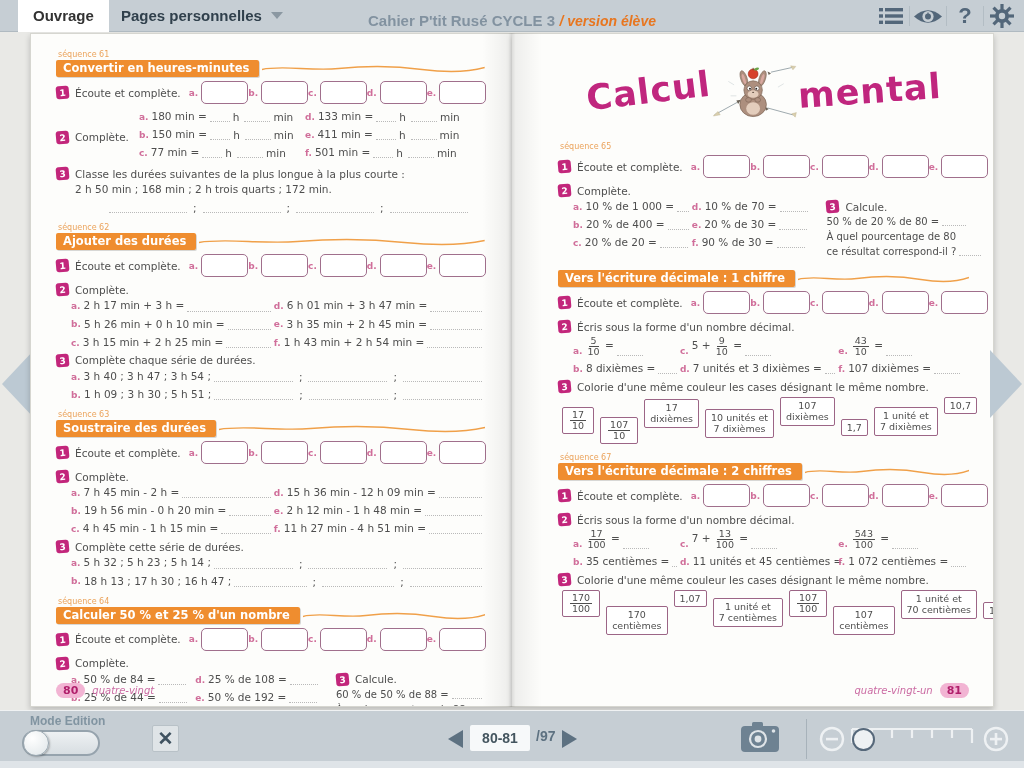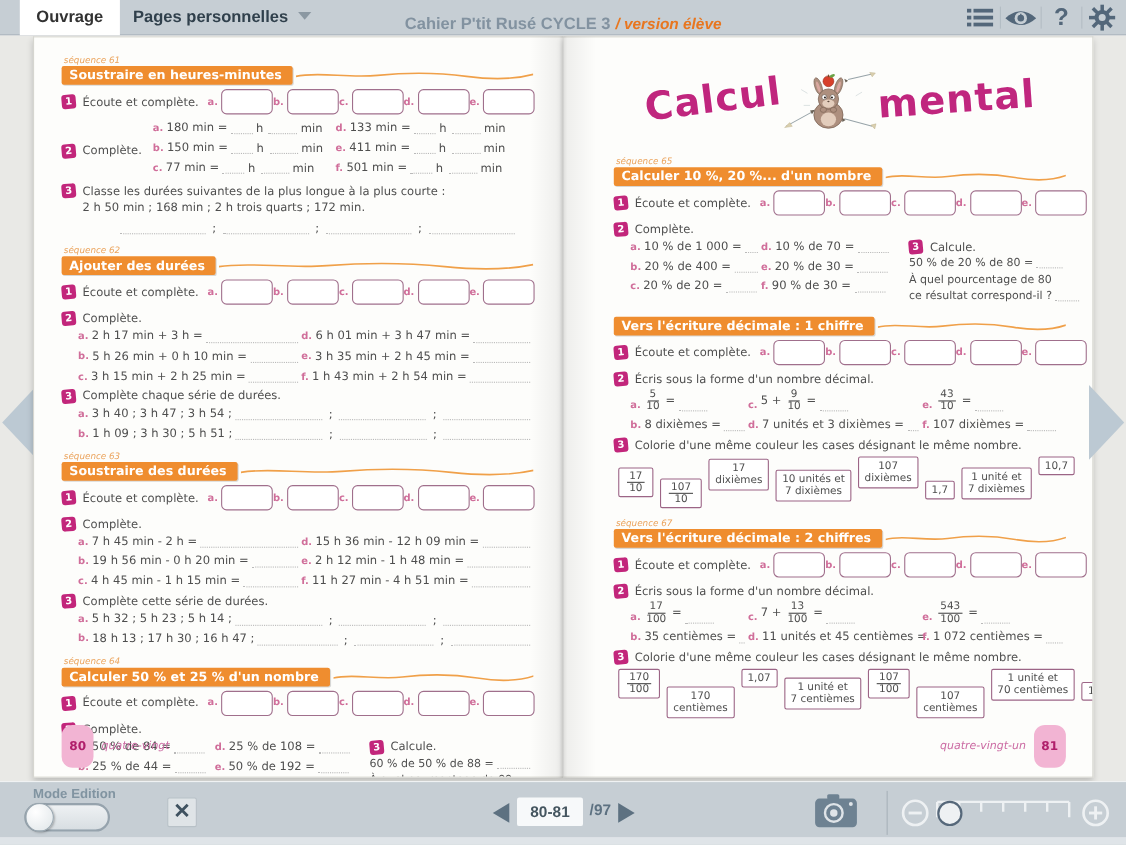--- a/index.html
+++ b/index.html
@@ -26,21 +26,21 @@
 .navarrow.left{left:2px;top:318px;border-right:32px solid #bcc9d3}
 .navarrow.right{right:2px;top:318px;border-left:32px solid #bcc9d3}
 .spread{position:absolute;left:30px;top:1px;width:964px;height:674px}
 .page{position:absolute;top:0;height:100%;width:482px;background:#fdfdfb;border:1px solid #d6d6d0;box-shadow:0 3px 6px rgba(0,0,0,.2);overflow:hidden}
 .page.lp{left:0;border-right:none;padding:16px 27px 0 25px}
 .page.rp{left:482px;border-left:none;padding:8px 24px 0 46px}
 .spine{position:absolute;left:452px;top:0;width:60px;height:100%;background:linear-gradient(to right,rgba(0,0,0,0),rgba(0,0,0,.06) 44%,rgba(0,0,0,.13) 50%,rgba(0,0,0,.06) 56%,rgba(0,0,0,0));pointer-events:none;z-index:3}
 
 
 .wsection{margin-bottom:9px;color:#4e4e4e;font-size:10.5px}
-.seq{font-size:8px;font-style:italic;color:#eba35c;margin-left:2px;height:10px}
+.seq{font-size:8px;color:#eba35c;margin-left:2px;height:10px}
 .hdr{display:flex;align-items:center;height:17px;margin-bottom:4px}
 .banner{background:#ef8d2f;color:#fff;font-weight:bold;font-size:11.5px;padding:1px 10px 2px 7px;border-radius:2px;white-space:nowrap;box-shadow:1px 1px 0 rgba(0,0,0,.15)}
 .wave{flex:1;height:11px;margin-left:3px}
 .row{display:flex;align-items:center;margin-bottom:3px}
 .nbadge{flex:0 0 auto;width:13px;height:13px;background:#c2267b;color:#fff;font-size:9px;font-weight:bold;border-radius:3px;display:inline-flex;align-items:center;justify-content:center;margin-right:6px;transform:rotate(-5deg)}
 .xlabel{margin-right:6px;white-space:nowrap}
 .ec{margin:3px 0 6px}
 .boxrow{flex:1;display:flex;justify-content:space-between;align-items:center;margin-left:2px}
 .bgrp{display:flex;align-items:center}
 .abox{display:inline-block;width:47px;height:23px;border:1.4px solid #a06f8c;border-radius:5px;background:#fff}
@@ -59,21 +59,21 @@
 .noteline{margin-left:19px;margin-bottom:2px}
 .seriesline{display:flex;align-items:flex-end;margin:7px 10px 2px 50px}
 .exline{display:flex;align-items:flex-end;font-size:10px;margin-bottom:4px}
 .cardsrow{display:flex;align-items:flex-start;margin:4px 0 0 4px;gap:6px}
 .card{border:1.2px solid #9c6586;border-radius:2px;background:#fff;padding:2px 5px;font-size:9.5px;line-height:1.2;text-align:center;white-space:nowrap}
 .cline{display:block}
 .frac{display:inline-flex;flex-direction:column;align-items:center;line-height:1.05;font-size:9.5px;margin:0 2px;vertical-align:middle}
 .fnum{border-bottom:1px solid #4e4e4e;padding:0 2px}
 .footerL{position:absolute;bottom:8px;left:25px;display:flex;align-items:center}
 .footerR{position:absolute;bottom:8px;right:24px;display:flex;align-items:center}
-.pgbadge{background:#f2b4d3;color:#b01f6b;font-weight:bold;font-size:11px;border-radius:10px;padding:13px 7px}
+.pgbadge{background:#f2b4d3;color:#b01f6b;font-weight:bold;font-size:11px;border-radius:10px;padding:1px 7px}
 .pgword{color:#cb6ba3;font-style:italic;font-size:10px;margin:0 7px}
 .cmtitle{display:flex;align-items:center;justify-content:space-between;height:98px;padding:0 28px;margin-bottom:2px}
 .cm{color:#c0267e;font-weight:bold;font-size:35px;letter-spacing:1px;display:inline-block;text-shadow:1px 1px 0 #fff}
 .cm1{transform:rotate(-7deg)}
 .cm2{transform:rotate(-4deg)}
 
 
 .bottombar{position:absolute;left:0;top:710px;width:1024px;height:58px;background:#c6ced4;border-top:1px solid #f0f2f3;font-family:"Liberation Sans",sans-serif;z-index:5}
 .bottombar .strip{position:absolute;bottom:0;left:0;width:100%;height:7px;background:#dfe4e8}
 .melabel{position:absolute;left:30px;top:3px;font-size:12px;font-weight:bold;color:#8194a1}
@@ -151,21 +151,21 @@
 </div>
 
 <div class="mainarea">
   <div class="navarrow left"></div>
   <div class="spread">
     <div class="page lp">
       <div id="left-sections">
           <div class="wsection">
             <div class="seq">séquence 61</div>
             <div class="hdr">
-              <span class="banner">Soustraire en heures-minutes</span>
+              <span class="banner">Convertir en heures-minutes</span>
               <svg viewBox="0 0 320 12" preserveAspectRatio="none" class="wave">
                 <path d="M0 7C30 2 70 9 110 6S190 3 230 7 300 9 320 5" fill="none" stroke="#f0a049" stroke-width="1.6"></path>
               </svg>
             </div>
             <div class="row ec">
               <span class="nbadge">1</span>
               <span class="xlabel">Écoute et complète.</span>
               <span class="boxrow">
                 <span class="bgrp">
                   <span class="ltr">a.</span>
@@ -589,26 +589,20 @@
           <ellipse cx="81" cy="62" rx="5" ry="4" fill="#ad8f7e" stroke="#7a6253" stroke-width="1"></ellipse>
           <circle cx="73" cy="17" r="8.5" fill="#d7402b" stroke="#9c2a1c" stroke-width="1"></circle>
           <rect x="72.2" y="6.5" width="1.6" height="4" fill="#6b4a2a"></rect>
           <ellipse cx="79" cy="8.5" rx="4.5" ry="2.2" fill="#6aa346" transform="rotate(-22 79 8.5)"></ellipse>
         </svg>
         <span class="cm cm2">mental</span>
       </div>
       <div id="right-sections">
           <div class="wsection">
             <div class="seq">séquence 65</div>
-            <div class="hdr">
-              <span class="banner">Calculer 10 %, 20 %... d'un nombre</span>
-              <svg viewBox="0 0 320 12" preserveAspectRatio="none" class="wave">
-                <path d="M0 7C30 2 70 9 110 6S190 3 230 7 300 9 320 5" fill="none" stroke="#f0a049" stroke-width="1.6"></path>
-              </svg>
-            </div>
             <div class="row ec">
               <span class="nbadge">1</span>
               <span class="xlabel">Écoute et complète.</span>
               <span class="boxrow">
                 <span class="bgrp">
                   <span class="ltr">a.</span>
                   <span class="abox"></span>
                 </span>
                 <span class="bgrp">
                   <span class="ltr">b.</span>

